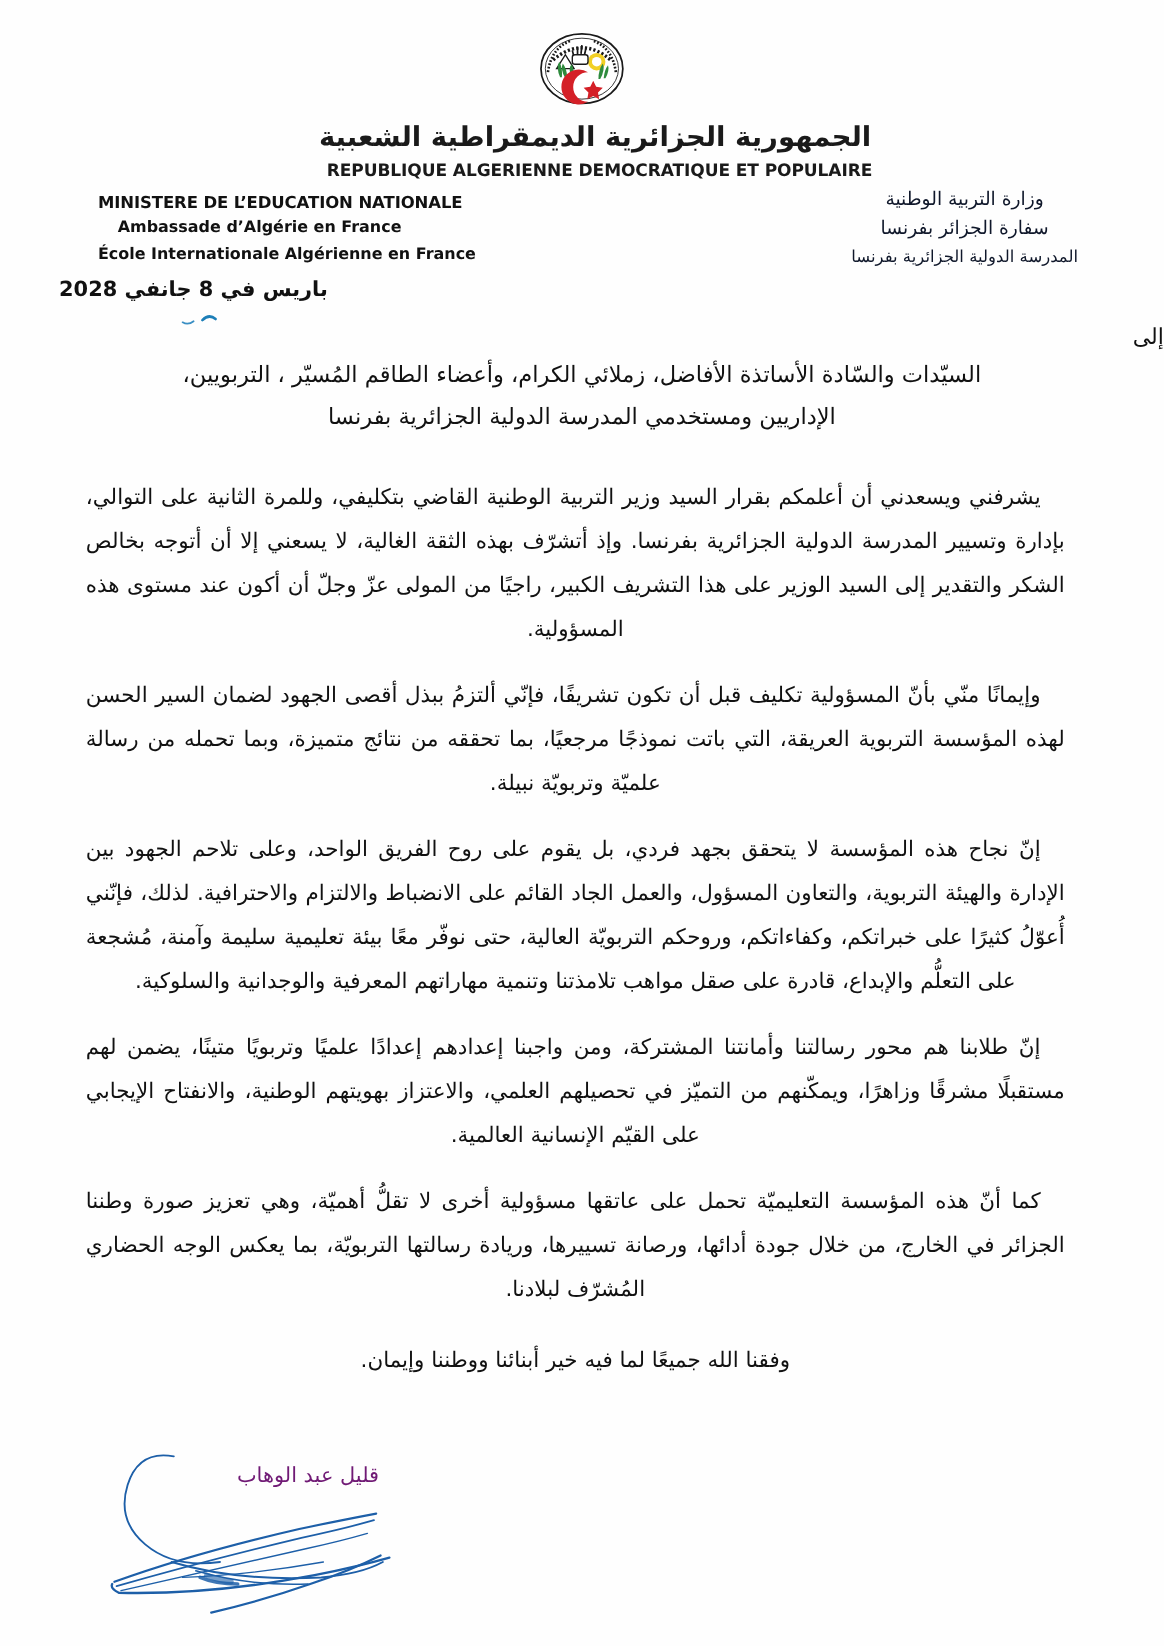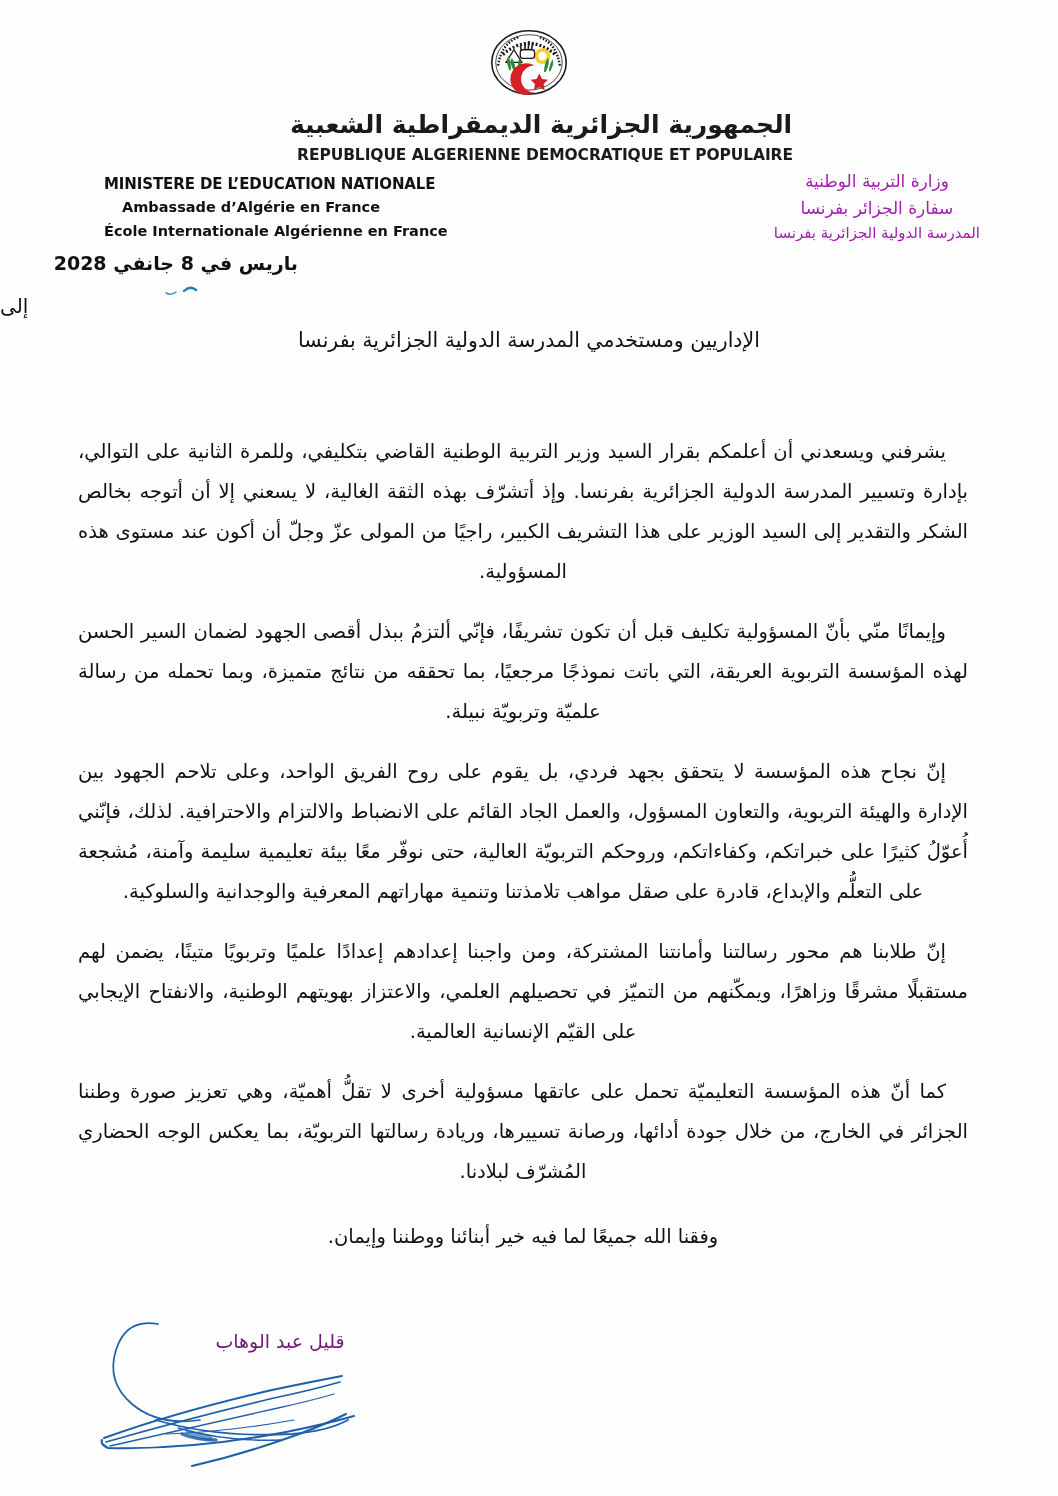--- a/index.html
+++ b/index.html
@@ -61,21 +61,21 @@
     font-weight: 700;
     letter-spacing: -0.1px;
     color: #1a1a1a;
     direction: ltr;
     margin-left: 16px;
   }
 
   .header-fr {
     position: absolute;
     top: 172px;
-    left: 104px;
+    left: 89px;
     direction: ltr;
     text-align: left;
     line-height: 1.62;
   }
   .header-fr .l1 {
     font-size: 15px;
     font-weight: 700;
     letter-spacing: -0.1px;
   }
   .header-fr .l2 {
@@ -89,21 +89,21 @@
     padding-left: 0px;
   }
 
   .header-ar {
     position: absolute;
     top: 168px;
     right: 78px;
     text-align: center;
     line-height: 1.58;
     font-size: 17px;
-    color: #a21caf;
+    color: #0f172a;
   }
   .header-ar .a3 { font-size: 15px; }
 
   
   .date-line {
     position: absolute;
     top: 252px;
     right: 760px;
     font-size: 19px;
     font-weight: 600;
@@ -116,21 +116,21 @@
     width: 50px;
     height: 16px;
   }
 
   
   .to-word {
     position: absolute;
     top: 294px;
     left: 0;
     width: 100%;
-    text-align: left;
+    text-align: right;
     font-size: 20px;
   }
   .addressee {
     position: absolute;
     top: 322px;
     left: 104px;
     width: 850px;
     text-align: center;
     font-size: 20.5px;
     line-height: 1.85;
@@ -232,20 +232,21 @@
   </div>
 
   <div class="date-line">باريس في 8 جانفي 2028</div>
   <svg class="date-mark" viewBox="0 0 50 16">
     <path d="M6 11 q5 3 10 -1" stroke="#3a8fc4" stroke-width="1.6" fill="none" stroke-linecap="round"></path>
     <path d="M24 9 q6 -6 12 -1" stroke="#1d7fb8" stroke-width="2.4" fill="none" stroke-linecap="round"></path>
   </svg>
 
   <div class="to-word">إلى</div>
   <div class="addressee">
+    <div>السيّدات والسّادة الأساتذة الأفاضل، زملائي الكرام، وأعضاء الطاقم المُسيّر ، التربويين،</div>
     <div>الإداريين ومستخدمي المدرسة الدولية الجزائرية بفرنسا</div>
   </div>
 
   <div class="body-block">
     <p class="para">يشرفني ويسعدني أن أعلمكم بقرار السيد وزير التربية الوطنية القاضي بتكليفي، وللمرة الثانية على التوالي، بإدارة وتسيير المدرسة الدولية الجزائرية بفرنسا. وإذ أتشرّف بهذه الثقة الغالية، لا يسعني إلا أن أتوجه بخالص الشكر والتقدير إلى السيد الوزير على هذا التشريف الكبير، راجيًا من المولى عزّ وجلّ أن أكون عند مستوى هذه المسؤولية.</p>
     <p class="para">وإيمانًا منّي بأنّ المسؤولية تكليف قبل أن تكون تشريفًا، فإنّي ألتزمُ ببذل أقصى الجهود لضمان السير الحسن لهذه المؤسسة التربوية العريقة، التي باتت نموذجًا مرجعيًا، بما تحققه من نتائج متميزة، وبما تحمله من رسالة علميّة وتربويّة نبيلة.</p>
     <p class="para">إنّ نجاح هذه المؤسسة لا يتحقق بجهد فردي، بل يقوم على روح الفريق الواحد، وعلى تلاحم الجهود بين الإدارة والهيئة التربوية، والتعاون المسؤول، والعمل الجاد القائم على الانضباط والالتزام والاحترافية. لذلك، فإنّني أُعوّلُ كثيرًا على خبراتكم، وكفاءاتكم، وروحكم التربويّة العالية، حتى نوفّر معًا بيئة تعليمية سليمة وآمنة، مُشجعة على التعلُّم والإبداع، قادرة على صقل مواهب تلامذتنا وتنمية مهاراتهم المعرفية والوجدانية والسلوكية.</p>
     <p class="para">إنّ طلابنا هم محور رسالتنا وأمانتنا المشتركة، ومن واجبنا إعدادهم إعدادًا علميًا وتربويًا متينًا، يضمن لهم مستقبلًا مشرقًا وزاهرًا، ويمكّنهم من التميّز في تحصيلهم العلمي، والاعتزاز بهويتهم الوطنية، والانفتاح الإيجابي على القيّم الإنسانية العالمية.</p>
     <p class="para">كما أنّ هذه المؤسسة التعليميّة تحمل على عاتقها مسؤولية أخرى لا تقلُّ أهميّة، وهي تعزيز صورة وطننا الجزائر في الخارج، من خلال جودة أدائها، ورصانة تسييرها، وريادة رسالتها التربويّة، بما يعكس الوجه الحضاري المُشرّف لبلادنا.</p>
     <p class="closing-line">وفقنا الله جميعًا لما فيه خير أبنائنا ووطننا وإيمان.</p>

